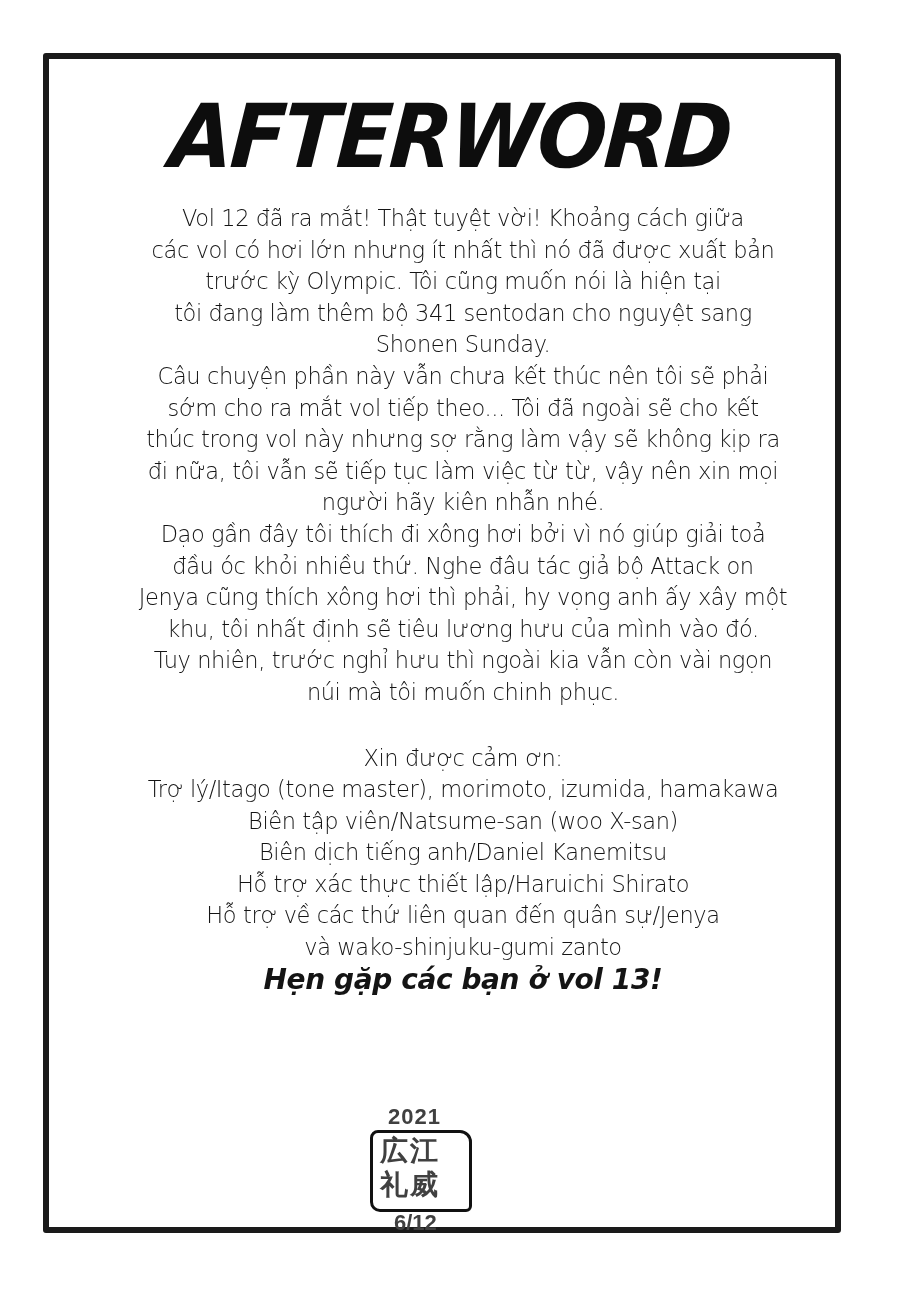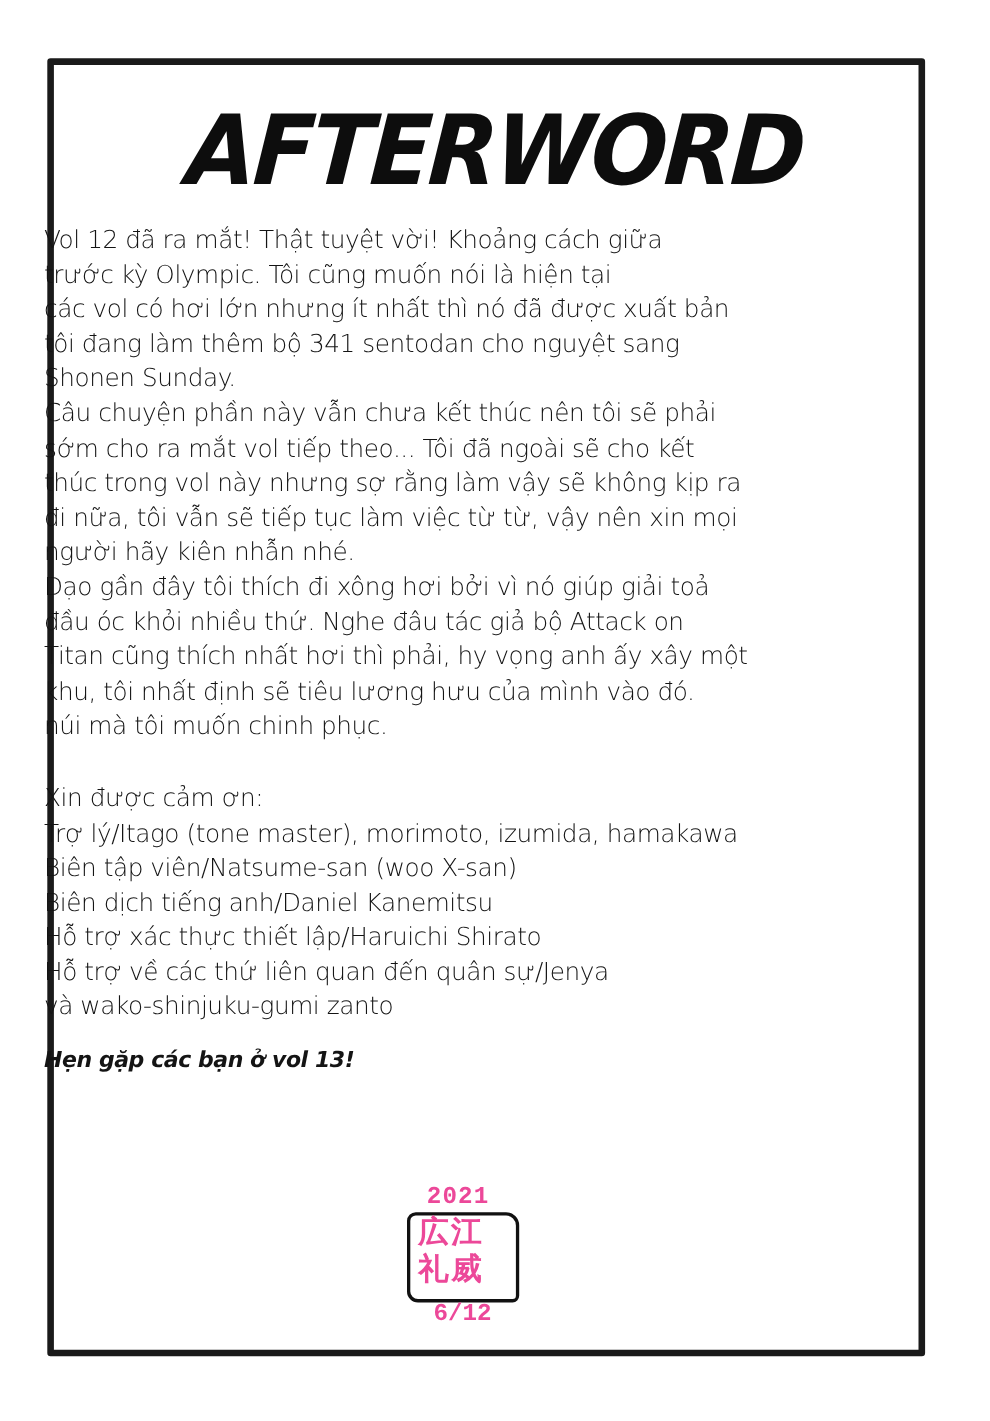--- a/index.html
+++ b/index.html
@@ -8,68 +8,69 @@
     position: absolute; left: 43px; top: 53px; width: 786px; height: 1168px;
     border: 6px solid #1a1a1a; border-radius: 3px; background: #fff;
   }
   .title {
     position: absolute; left: 0; width: 900px; top: 82px; text-align: center;
     font-family: "DejaVu Sans", sans-serif; font-weight: bold; font-style: italic;
     font-size: 88px; letter-spacing: -3px; color: #0d0d0d; line-height: 110px;
     transform: scaleX(0.93) skewX(-4deg);
   }
   .body {
-    position: absolute; left: 40px; width: 846px; top: 203px; 
+    position: absolute; left: 40px; width: 846px; top: 203px; text-align: center;
     font-family: "DejaVu Sans", sans-serif; font-size: 22.5px; color: #141414;
     line-height: 31.6px; letter-spacing: -0.4px; font-weight: 300;
   }
   .line { display: block; white-space: nowrap; }
   .gap { height: 34px; }
   .closing {
-    font-weight: bold; font-style: italic; font-size: 20px; margin-top: 16px;
+    font-weight: bold; font-style: italic; font-size: 28px; margin-top: 0;
   }
   .sig {
-    position: absolute; left: 366px; top: 1076px; width: 110px; height: 140px;
-    font-family: Liberation Mono, monospace; color: #ec4899;
+    position: absolute; left: 366px; top: 1104px; width: 110px; height: 140px;
+    font-family: Liberation Sans, sans-serif; color: #404040;
   }
   .sig-year { position: absolute; top: 0; left: 22px; font-size: 22px; font-weight: bold; letter-spacing: 1px; }
   .sig-box {
     position: absolute; top: 26px; left: 4px; width: 96px; height: 76px;
     border: 3px solid #111; border-radius: 8px 12px 6px 10px;
   }
   .sig-kanji { position: absolute; top: 30px; left: 14px; font-size: 28px; line-height: 34px; width: 80px; font-weight: bold; letter-spacing: 2px; }
   .sig-date { position: absolute; top: 106px; left: 28px; font-size: 22px; font-weight: bold; text-align: center; }
 </style>
 </head>
 <body>
 
 <div class="frame"></div>
 
 <div class="title">AFTERWORD</div>
 
 <div class="body">
   <div>
     <span class="line">Vol 12 đã ra mắt! Thật tuyệt vời! Khoảng cách giữa</span>
+    <span class="line">các vol có hơi lớn nhưng ít nhất thì nó đã được xuất bản</span>
     <span class="line">trước kỳ Olympic. Tôi cũng muốn nói là hiện tại</span>
-    <span class="line">các vol có hơi lớn nhưng ít nhất thì nó đã được xuất bản</span>
     <span class="line">tôi đang làm thêm bộ 341 sentodan cho nguyệt sang</span>
     <span class="line">Shonen Sunday.</span>
   </div>
   <div>
     <span class="line">Câu chuyện phần này vẫn chưa kết thúc nên tôi sẽ phải</span>
     <span class="line">sớm cho ra mắt vol tiếp theo... Tôi đã ngoài sẽ cho kết</span>
     <span class="line">thúc trong vol này nhưng sợ rằng làm vậy sẽ không kịp ra</span>
     <span class="line">đi nữa, tôi vẫn sẽ tiếp tục làm việc từ từ, vậy nên xin mọi</span>
     <span class="line">người hãy kiên nhẫn nhé.</span>
   </div>
   <div>
     <span class="line">Dạo gần đây tôi thích đi xông hơi bởi vì nó giúp giải toả</span>
     <span class="line">đầu óc khỏi nhiều thứ. Nghe đâu tác giả bộ Attack on</span>
-    <span class="line">Titan cũng thích nhất hơi thì phải, hy vọng anh ấy xây một</span>
+    <span class="line">Jenya cũng thích xông hơi thì phải, hy vọng anh ấy xây một</span>
     <span class="line">khu, tôi nhất định sẽ tiêu lương hưu của mình vào đó.</span>
+    <span class="line">Tuy nhiên, trước nghỉ hưu thì ngoài kia vẫn còn vài ngọn</span>
     <span class="line">núi mà tôi muốn chinh phục.</span>
   </div>
 
   <div class="gap"></div>
 
   <div>
     <span class="line">Xin được cảm ơn:</span>
     <span class="line">Trợ lý/Itago (tone master), morimoto, izumida, hamakawa</span>
     <span class="line">Biên tập viên/Natsume-san (woo X-san)</span>
     <span class="line">Biên dịch tiếng anh/Daniel Kanemitsu</span>

